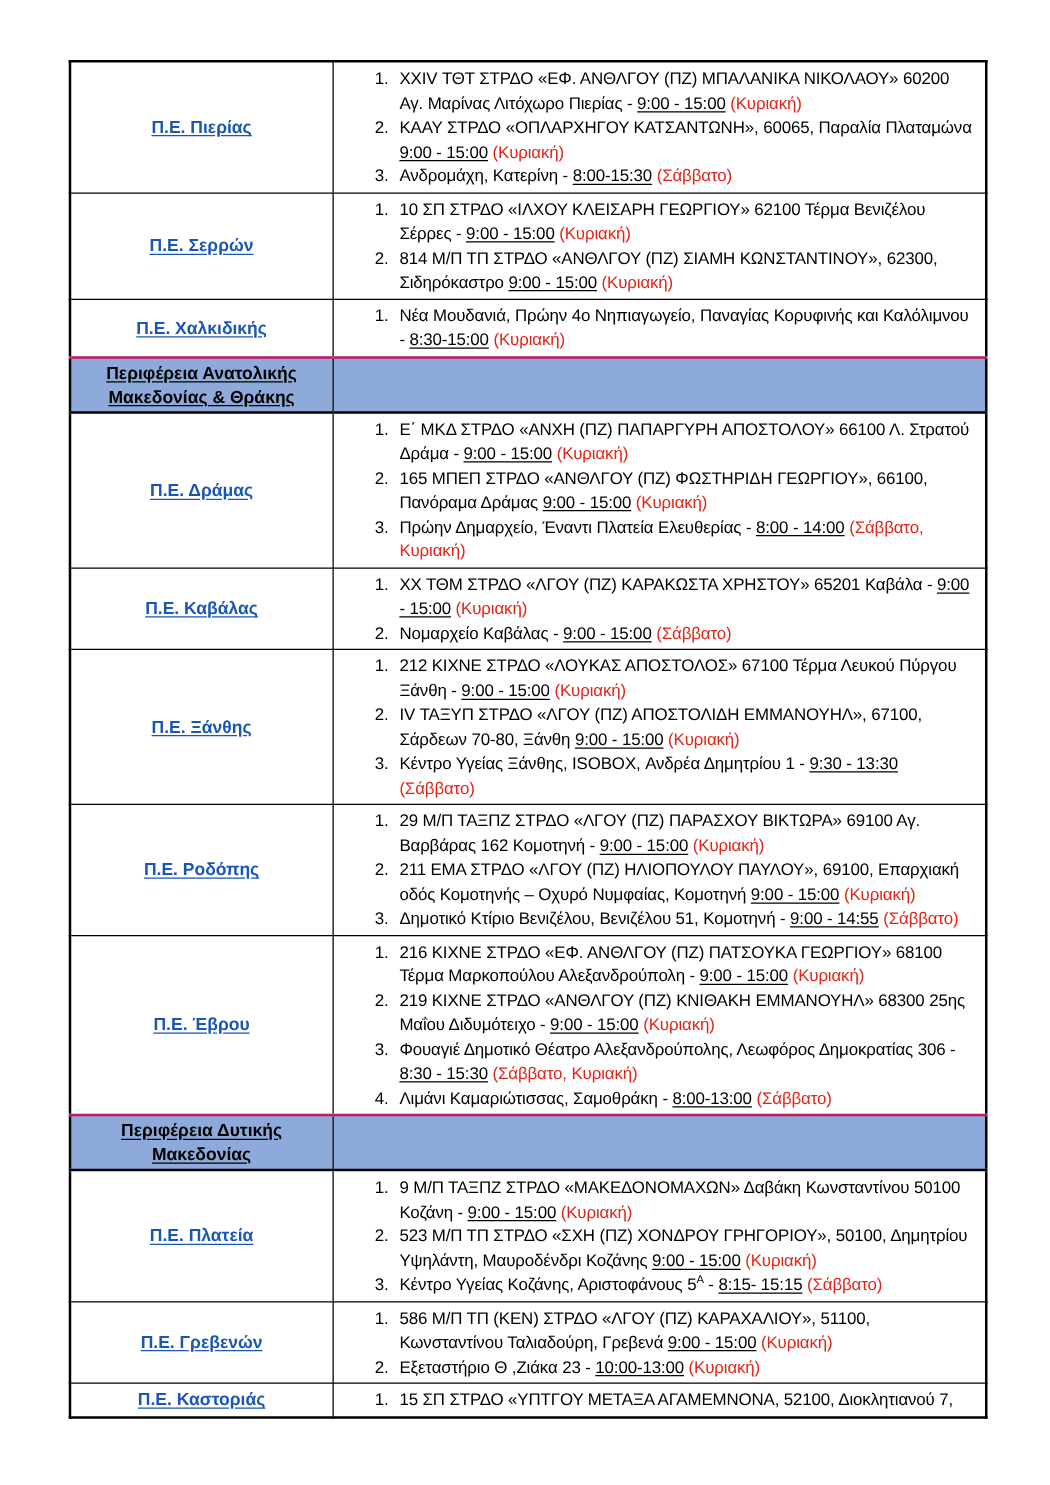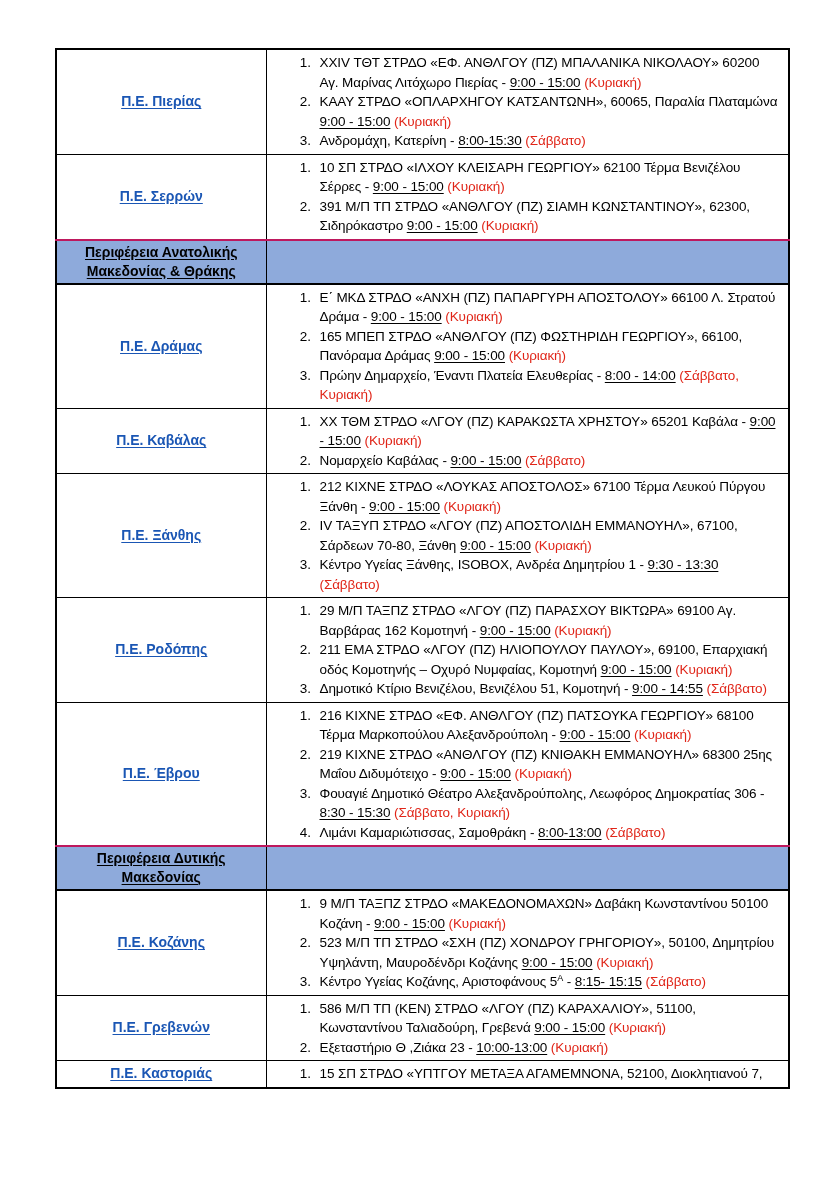--- a/index.html
+++ b/index.html
@@ -66,21 +66,29 @@
               <li><span class="seg-plain">ΚΑΑΥ ΣΤΡΔΟ «ΟΠΛΑΡΧΗΓΟΥ ΚΑΤΣΑΝΤΩΝΗ», 60065, Παραλία Πλαταμώνα </span><span class="seg-time">9:00 - 15:00</span><span class="seg-day"> (Κυριακή)</span></li>
               <li><span class="seg-plain">Ανδρομάχη, Κατερίνη - </span><span class="seg-time">8:00-15:30</span><span class="seg-day"> (Σάββατο)</span></li>
             </ol>
           </td>
         </tr>
         <tr class="region">
           <td class="label-cell"><span class="label">Π.Ε. Σερρών</span></td>
           <td class="items-cell">
             <ol class="loc-list">
               <li><span class="seg-plain">10 ΣΠ ΣΤΡΔΟ «ΙΛΧΟΥ ΚΛΕΙΣΑΡΗ ΓΕΩΡΓΙΟΥ» 62100 Τέρμα Βενιζέλου Σέρρες - </span><span class="seg-time">9:00 - 15:00</span><span class="seg-day"> (Κυριακή)</span></li>
-              <li><span class="seg-plain">391 Μ/Π ΤΠ ΣΤΡΔΟ «ΑΝΘΛΓΟΥ (ΠΖ) ΣΙΑΜΗ ΚΩΝΣΤΑΝΤΙΝΟΥ», 62300, Σιδηρόκαστρο </span><span class="seg-time">9:00 - 15:00</span><span class="seg-day"> (Κυριακή)</span></li>
+              <li><span class="seg-plain">814 Μ/Π ΤΠ ΣΤΡΔΟ «ΑΝΘΛΓΟΥ (ΠΖ) ΣΙΑΜΗ ΚΩΝΣΤΑΝΤΙΝΟΥ», 62300, Σιδηρόκαστρο </span><span class="seg-time">9:00 - 15:00</span><span class="seg-day"> (Κυριακή)</span></li>
+            </ol>
+          </td>
+        </tr>
+        <tr class="region">
+          <td class="label-cell"><span class="label">Π.Ε. Χαλκιδικής</span></td>
+          <td class="items-cell">
+            <ol class="loc-list">
+              <li><span class="seg-plain">Νέα Μουδανιά, Πρώην 4ο Νηπιαγωγείο, Παναγίας Κορυφινής και Καλόλιμνου - </span><span class="seg-time">8:30-15:00</span><span class="seg-day"> (Κυριακή)</span></li>
             </ol>
           </td>
         </tr>
         <tr class="section">
           <td class="label-cell"><span class="label">Περιφέρεια Ανατολικής Μακεδονίας &amp; Θράκης</span></td>
           <td class="items-cell"></td>
         </tr>
         <tr class="region">
           <td class="label-cell"><span class="label">Π.Ε. Δράμας</span></td>
           <td class="items-cell">
@@ -129,21 +137,21 @@
               <li><span class="seg-plain">Φουαγιέ Δημοτικό Θέατρο Αλεξανδρούπολης, Λεωφόρος Δημοκρατίας 306 - </span><span class="seg-time">8:30 - 15:30</span><span class="seg-day"> (Σάββατο, Κυριακή)</span></li>
               <li><span class="seg-plain">Λιμάνι Καμαριώτισσας, Σαμοθράκη - </span><span class="seg-time">8:00-13:00</span><span class="seg-day"> (Σάββατο)</span></li>
             </ol>
           </td>
         </tr>
         <tr class="section">
           <td class="label-cell"><span class="label">Περιφέρεια Δυτικής Μακεδονίας</span></td>
           <td class="items-cell"></td>
         </tr>
         <tr class="region">
-          <td class="label-cell"><span class="label">Π.Ε. Κοζάνης</span></td>
+          <td class="label-cell"><span class="label">Π.Ε. Πλατεία</span></td>
           <td class="items-cell">
             <ol class="loc-list">
               <li><span class="seg-plain">9 Μ/Π ΤΑΞΠΖ ΣΤΡΔΟ «ΜΑΚΕΔΟΝΟΜΑΧΩΝ» Δαβάκη Κωνσταντίνου 50100 Κοζάνη - </span><span class="seg-time">9:00 - 15:00</span><span class="seg-day"> (Κυριακή)</span></li>
               <li><span class="seg-plain">523 Μ/Π ΤΠ ΣΤΡΔΟ «ΣΧΗ (ΠΖ) ΧΟΝΔΡΟΥ ΓΡΗΓΟΡΙΟΥ», 50100, Δημητρίου Υψηλάντη, Μαυροδένδρι Κοζάνης </span><span class="seg-time">9:00 - 15:00</span><span class="seg-day"> (Κυριακή)</span></li>
               <li><span class="seg-plain">Κέντρο Υγείας Κοζάνης, Αριστοφάνους 5</span><sup class="seg-sup">Α</sup><span class="seg-plain"> - </span><span class="seg-time">8:15- 15:15</span><span class="seg-day"> (Σάββατο)</span></li>
             </ol>
           </td>
         </tr>
         <tr class="region">
           <td class="label-cell"><span class="label">Π.Ε. Γρεβενών</span></td>

